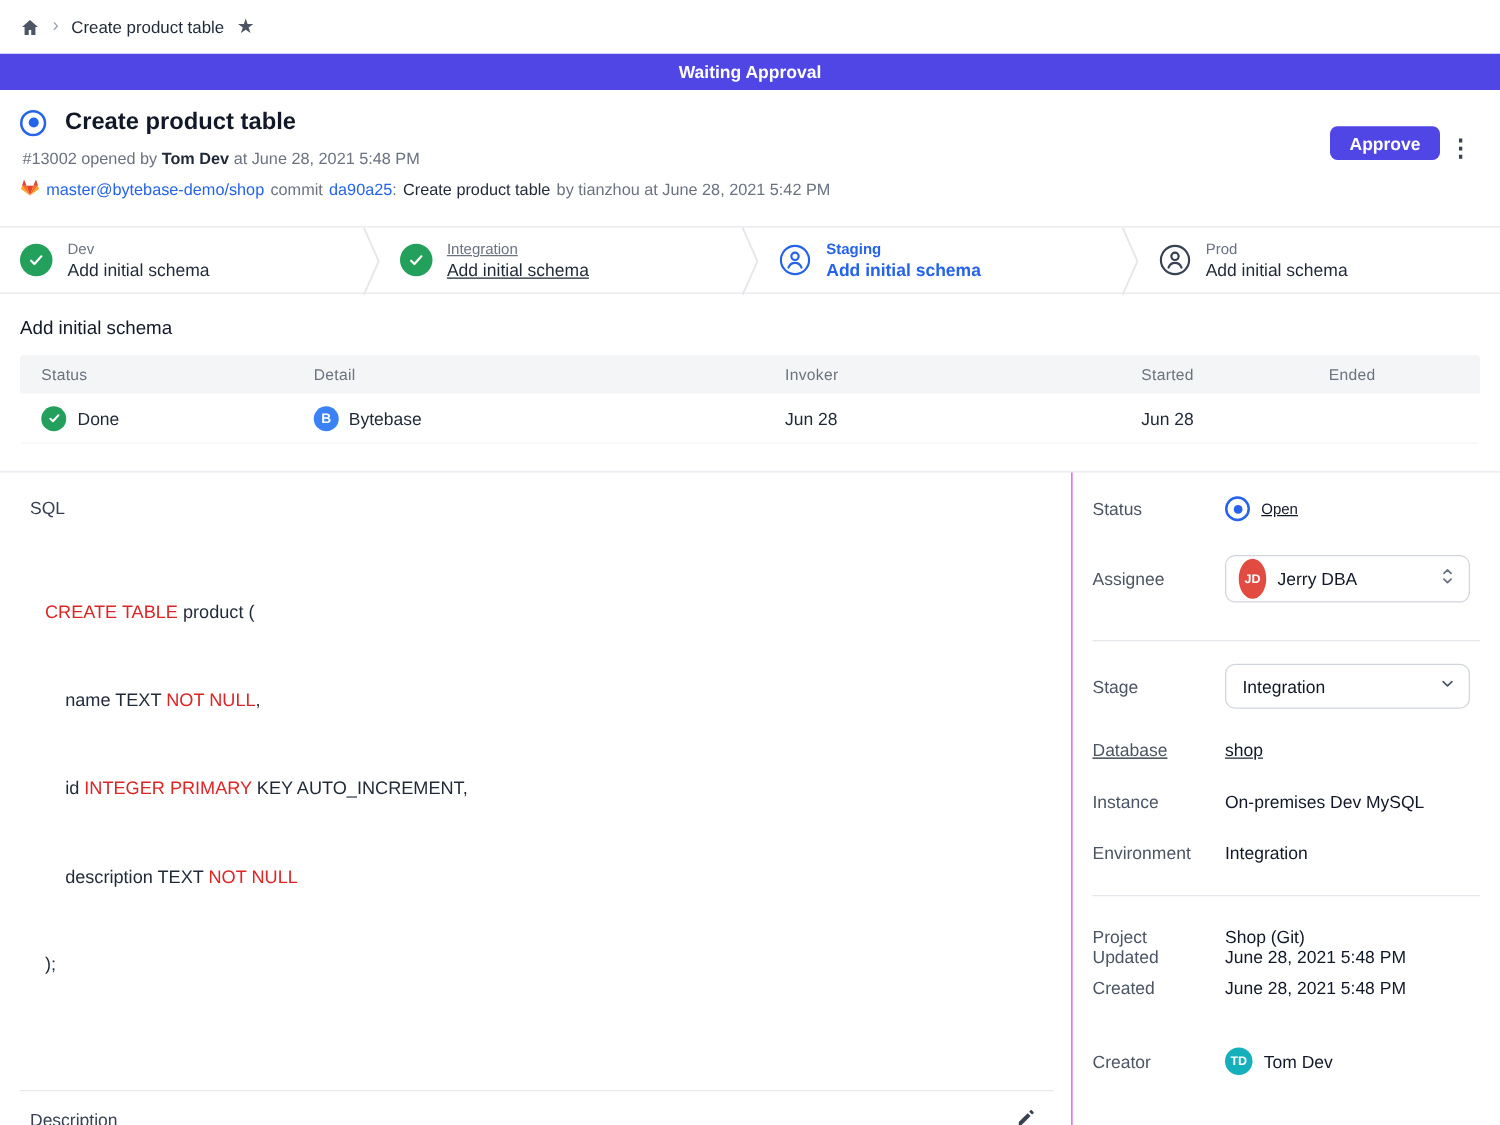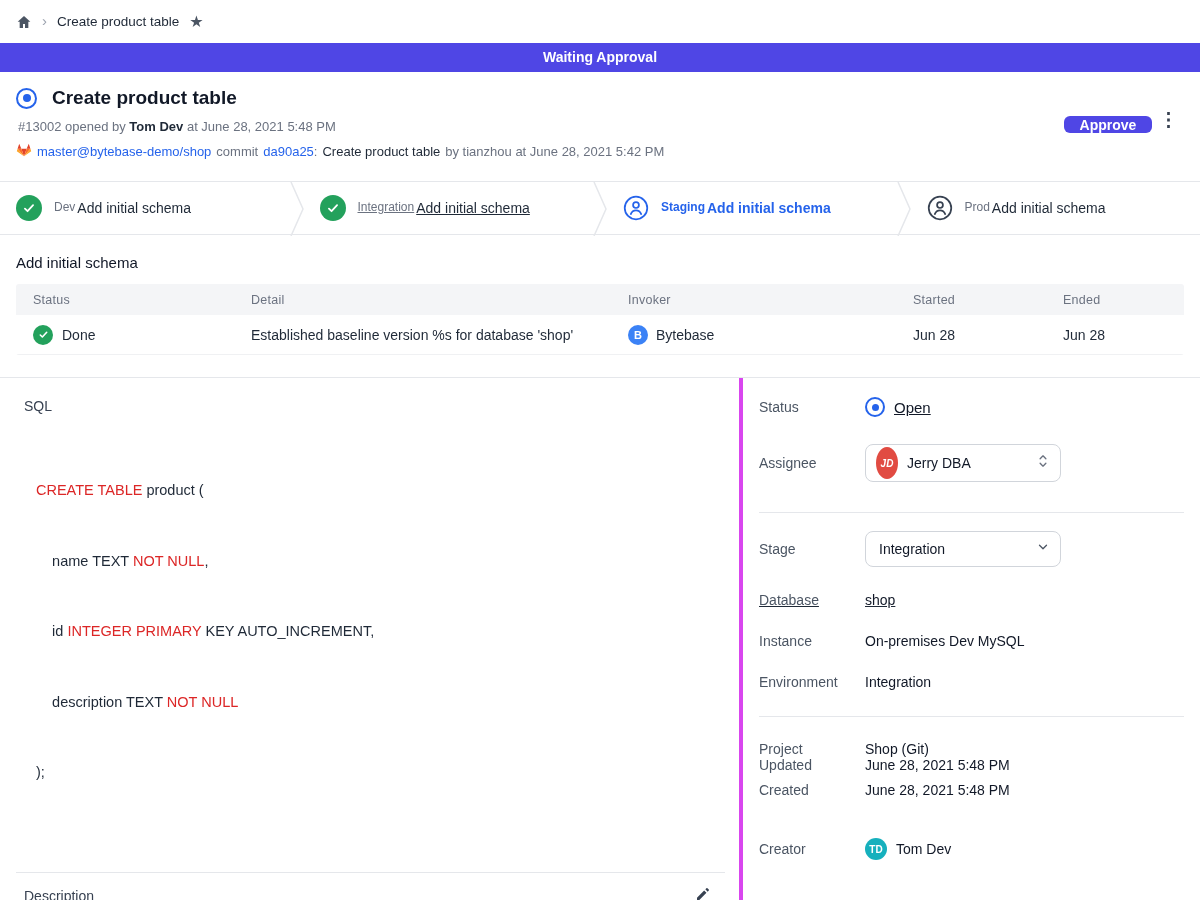--- a/index.html
+++ b/index.html
@@ -27,59 +27,59 @@
   .title-row { display:flex; align-items:center; gap:15px; }
   .issue-open-icon { width:21px; height:21px; border:2px solid #2563eb; border-radius:50%;
     display:flex; align-items:center; justify-content:center; flex-shrink:0; }
   .issue-open-icon .dot { width:8px; height:8px; background:#2563eb; border-radius:50%; }
   .page-h1 { margin:0; font-size:19px; font-weight:700; color:#111827; }
   .meta-line { margin-top:10px; font-size:13px; color:#6b7280; padding-left:2px; }
   .meta-author { color:#1f2937; font-weight:600; }
   .commit-line { margin-top:8px; font-size:13px; color:#6b7280; display:flex; align-items:center; gap:5px; padding-left:0; }
   .link { color:#2563eb; cursor:pointer; }
   .commit-msg { color:#1f2937; }
-  .approve-btn { position:absolute; top:44px; right:48px; width:88px; height:17px;
+  .approve-btn { position:absolute; top:29px; right:48px; width:88px; height:27px;
     background:#4f46e5; color:#fff; border:none; border-radius:6px;
     font-family:"Liberation Sans",sans-serif; font-size:14px; font-weight:600; cursor:pointer; }
   .kebab { position:absolute; top:34px; right:18px; color:#374151; font-size:19px;
     font-weight:700; line-height:1; cursor:pointer; padding:4px; }
 
   
   .pipeline { display:flex; height:54px; border-top:1px solid #e5e7eb; border-bottom:1px solid #e5e7eb; align-items:stretch; }
   .stage { flex:1; display:flex; align-items:center; gap:12px; padding-left:16px; min-width:0; }
   .stage-check { width:26px; height:26px; border-radius:50%; background:#23a15c;
     display:flex; align-items:center; justify-content:center; flex-shrink:0; }
   .stage-person { width:26px; height:26px; flex-shrink:0; }
-  .stage-text { display:flex; flex-direction:row; gap:2px; }
+  .stage-text { display:flex; flex-direction:column; gap:2px; }
   .stage-env { font-size:12px; color:#6b7280; }
   .stage-task { font-size:14px; color:#1f2937; }
   .stage.linked .stage-env, .stage.linked .stage-task { text-decoration:underline; cursor:pointer; }
   .stage.current .stage-env, .stage.current .stage-task { color:#2563eb; font-weight:700; }
   .stage-sep { width:14px; flex-shrink:0; }
 
   
   .task-section { padding:0 16px; }
   .task-title { margin-top:19px; font-size:15px; color:#111827; }
   .task-table { margin-top:13px; font-size:14px; border-radius:3px; overflow:hidden; }
   .t-head, .t-row { display:grid; grid-template-columns:218px 377px 285px 150px 1fr; padding-left:17px; align-items:center; }
   .t-head { background:#f4f5f7; height:31px; color:#6b7280; font-size:12.5px; letter-spacing:.02em; }
   .t-row { background:#fff; height:40px; color:#1f2937; border-bottom:1px solid #f0f1f3; }
   .cell-status { display:flex; align-items:center; gap:9px; }
   .row-check { width:20px; height:20px; border-radius:50%; background:#23a15c;
     display:flex; align-items:center; justify-content:center; flex-shrink:0; }
   .cell-invoker { display:flex; align-items:center; gap:8px; }
   .avatar { border-radius:50%; color:#fff; font-weight:700;
     display:flex; align-items:center; justify-content:center; flex-shrink:0; }
   .av-b  { width:20px; height:20px; background:#3b82f6; font-size:11px; }
-  .av-jd { width:22px; height:32px; background:#e14b42; font-size:10px;font-style:italic; }
+  .av-jd { width:22px; height:32px; background:#e14b42; font-size:10px; }
   .av-td { width:22px; height:22px; background:#16b0bd; font-size:10px; }
 
   
   .content { display:flex; margin-top:22px; border-top:1px solid #e5e7eb; height:524px; }
-  .main { width:743px; border-right:4px solid #d946ef; flex-shrink:0; }
+  .main { width:858px; border-right:1px solid #d946ef; flex-shrink:0; }
   .sql-label { margin:20px 0 0 24px; font-size:14px; color:#374151; }
   .sql-code { margin:18px 0 0 36px; font-size:14.5px; line-height:23.5px; color:#1f2937; white-space:pre; }
   .kw { color:#dc2626; }
   hr.rule { border:none; border-top:1px solid #e5e7eb; }
   .div1 { margin:40px 14px 0 16px; }
   .desc-row { margin:13px 28px 0 24px; display:flex; justify-content:space-between; align-items:center; }
   .desc-label { font-size:14px; color:#374151; }
   .edit-icon { cursor:pointer; }
 
   
@@ -237,21 +237,20 @@
       </div>
       <div class="t-row">
         <span class="cell-status">
           <span class="row-check">
             <svg width="11" height="11" viewBox="0 0 24 24">
                 <path d="M5 13l4.5 4.5L19 7" stroke="#fff" stroke-width="3.4" fill="none" stroke-linecap="round" stroke-linejoin="round"></path>
               </svg>
           </span>
           <span>Done</span>
         </span>
-        <span>Established baseline version %s for database 'shop'</span>
         <span class="cell-invoker">
           <span class="avatar av-b">B</span>
           <span>Bytebase</span>
         </span>
         <span>Jun 28</span>
         <span>Jun 28</span>
       </div>
     </div>
   </div>
 
@@ -279,21 +278,21 @@
 
     </div>
 
     <div class="sidebar">
       <div class="side-row row-status">
         <span class="side-label">Status</span>
         <span class="side-value">
           <span class="status-open-icon">
               <span class="dot"></span>
             </span>
-          <span style="font-size:15px;text-decoration:underline;">Open</span>
+          <span style="font-size:12px;text-decoration:underline;">Open</span>
         </span>
       </div>
 
       <div class="side-row row-assignee">
         <span class="side-label">Assignee</span>
         <span class="select-box select-assignee">
           <span class="select-left">
             <span class="avatar av-jd">JD</span>
             <span>Jerry DBA</span>
           </span>

